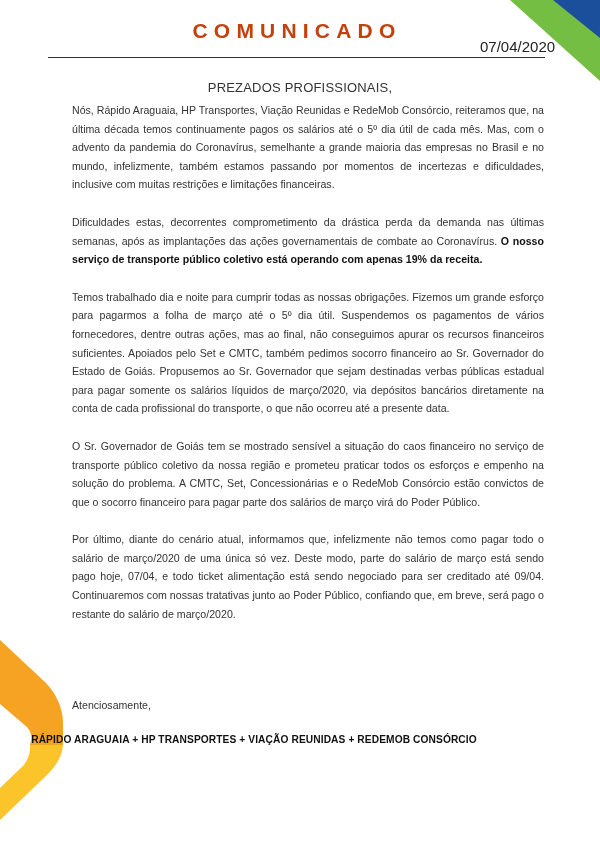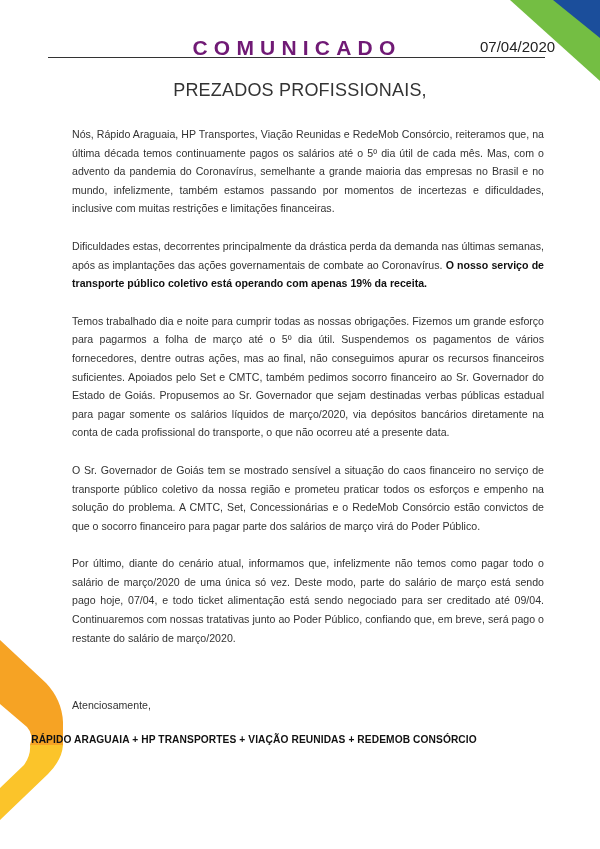--- a/index.html
+++ b/index.html
@@ -1,28 +1,28 @@
 <!DOCTYPE html>
 <html><head>
   <meta charset="utf-8">
   <style>
     html, body { margin: 0; padding: 0; background: #ffffff; }
     body { width: 600px; height: 849px; position: relative; overflow: hidden;
            font-family: "Liberation Sans", "DejaVu Sans", sans-serif; color: #2b2b2b; }
     .deco { position: absolute; left: 0; top: 0; width: 600px; height: 849px; pointer-events: none; }
-    .title { position: absolute; left: 0; width: 600px; top: 36px; text-align: center;
-             font-size: 21px; font-weight: bold; letter-spacing: 6.2px; color: #701a75;
+    .title { position: absolute; left: 0; width: 600px; top: 19px; text-align: center;
+             font-size: 21px; font-weight: bold; letter-spacing: 6.2px; color: #c2410c;
              font-family: "Liberation Sans", sans-serif; }
     .title span { position: relative; left: -3px; }
     .date { position: absolute; left: 480px; top: 38px; font-size: 15px; color: #222; }
     .rule { position: absolute; left: 48px; top: 57px; width: 497px; height: 1px; background: #333; }
     .salutation { position: absolute; top: 80px; left: 0; width: 600px; text-align: center;
-                  font-size: 18px; color: #333; letter-spacing: 0.2px; }
+                  font-size: 13px; color: #333; letter-spacing: 0.2px; }
     .body { position: absolute; left: 72px; top: 101px; width: 472px; font-size: 10.6px;
-            line-height: 18.6px; color: #333; margin-top: 24px; }
+            line-height: 18.6px; color: #333; }
     .para { margin: 0 0 19px 0; text-align: justify; }
     .para:nth-child(1) { text-align: justify; }
     .para b { color: #111; }
     .closing { position: absolute; left: 72px; top: 699px; font-size: 10.6px; color: #333; }
     .signature { position: absolute; left: 0; width: 492px; top: 734px; text-align: center;
                  font-size: 10.2px; font-weight: bold; color: #111; letter-spacing: 0.1px; }
     .signature span { position: relative; left: 8px; }
   </style>
 </head>
 <body>
@@ -35,20 +35,20 @@
 </svg>
 
 <div class="title"><span>COMUNICADO</span></div>
 <div class="date">07/04/2020</div>
 <div class="rule"></div>
 
 <div class="salutation">PREZADOS PROFISSIONAIS,</div>
 
 <div class="body">
   <p class="para"><span>Nós, Rápido Araguaia, HP Transportes, Viação Reunidas e RedeMob Consórcio, reiteramos que, na última década temos continuamente pagos os salários até o 5º dia útil de cada mês. Mas, com o advento da pandemia do Coronavírus, semelhante a grande maioria das empresas no Brasil e no mundo, infelizmente, também estamos passando por momentos de incertezas e dificuldades, inclusive com muitas restrições e limitações financeiras.</span></p>
-  <p class="para"><span>Dificuldades estas, decorrentes principalmente da drástica perda da demanda nas últimas semanas, após as implantações das ações governamentais de combate ao Coronavírus. </span><b>O nosso serviço de transporte público coletivo está operando com apenas 19% da receita.</b></p>
+  <p class="para"><span>Dificuldades estas, decorrentes comprometimento da drástica perda da demanda nas últimas semanas, após as implantações das ações governamentais de combate ao Coronavírus. </span><b>O nosso serviço de transporte público coletivo está operando com apenas 19% da receita.</b></p>
   <p class="para"><span>Temos trabalhado dia e noite para cumprir todas as nossas obrigações. Fizemos um grande esforço para pagarmos a folha de março até o 5º dia útil. Suspendemos os pagamentos de vários fornecedores, dentre outras ações, mas ao final, não conseguimos apurar os recursos financeiros suficientes. Apoiados pelo Set e CMTC, também pedimos socorro financeiro ao Sr. Governador do Estado de Goiás. Propusemos ao Sr. Governador que sejam destinadas verbas públicas estadual para pagar somente os salários líquidos de março/2020, via depósitos bancários diretamente na conta de cada profissional do transporte, o que não ocorreu até a presente data.</span></p>
   <p class="para"><span>O Sr. Governador de Goiás tem se mostrado sensível a situação do caos financeiro no serviço de transporte público coletivo da nossa região e prometeu praticar todos os esforços e empenho na solução do problema. A CMTC, Set, Concessionárias e o RedeMob Consórcio estão convictos de que o socorro financeiro para pagar parte dos salários de março virá do Poder Público.</span></p>
   <p class="para"><span>Por último, diante do cenário atual, informamos que, infelizmente não temos como pagar todo o salário de março/2020 de uma única só vez. Deste modo, parte do salário de março está sendo pago hoje, 07/04, e todo ticket alimentação está sendo negociado para ser creditado até 09/04. Continuaremos com nossas tratativas junto ao Poder Público, confiando que, em breve, será pago o restante do salário de março/2020.</span></p>
 </div>
 
 <div class="closing">Atenciosamente,</div>
 <div class="signature"><span>RÁPIDO ARAGUAIA + HP TRANSPORTES + VIAÇÃO REUNIDAS + REDEMOB CONSÓRCIO</span></div>
 
 </body></html>

